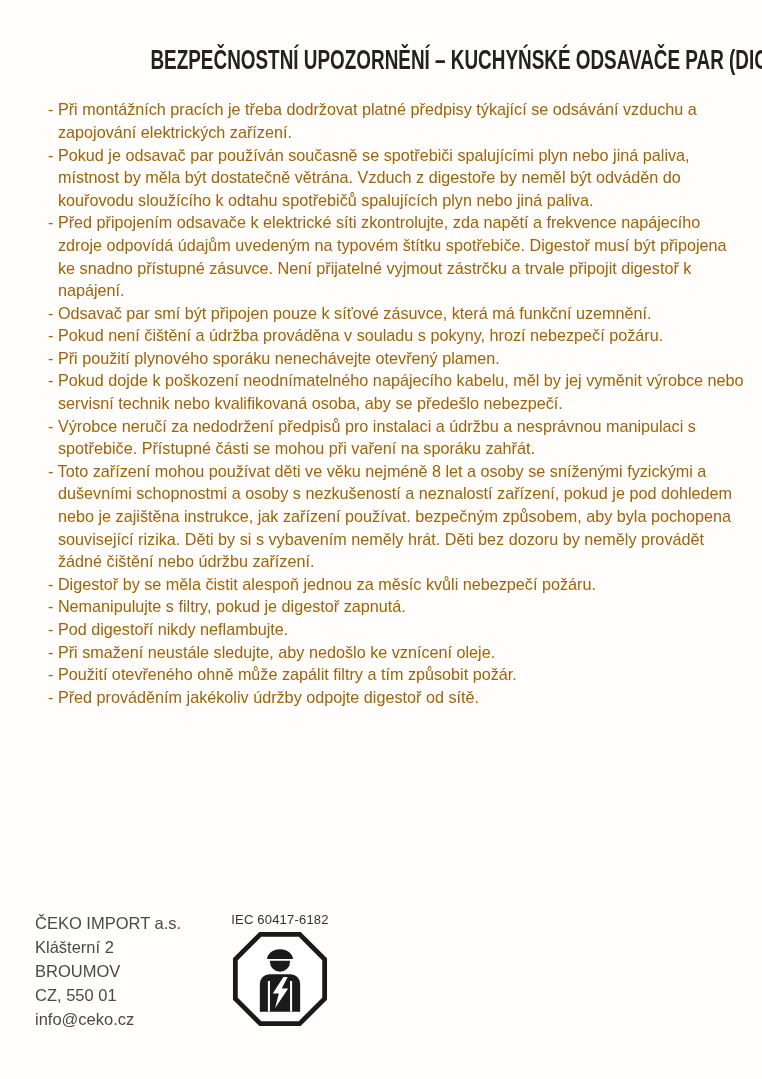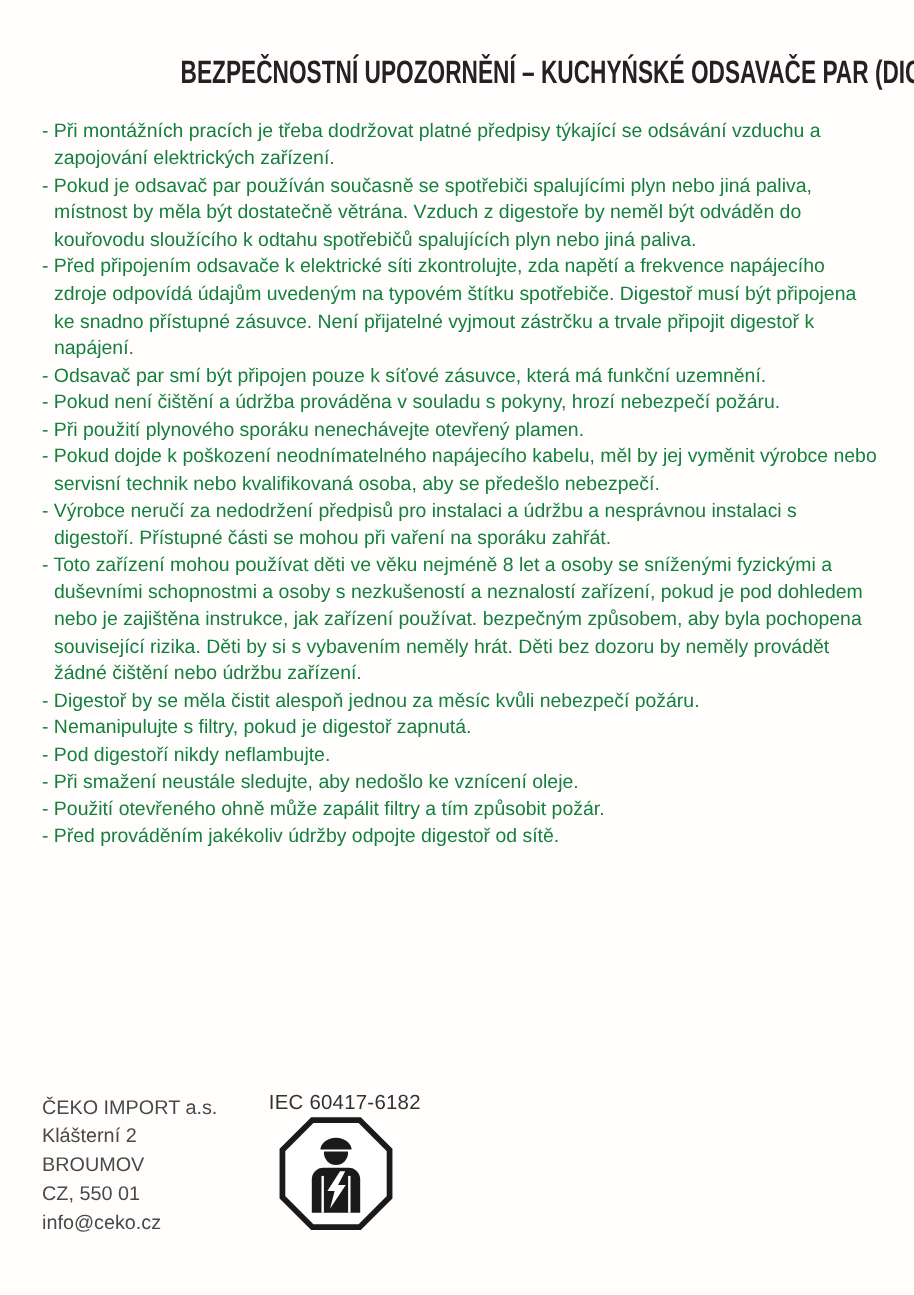--- a/index.html
+++ b/index.html
@@ -26,26 +26,26 @@
     white-space: nowrap;
   }
   .title-inner {
     display: inline-block;
     transform: scaleX(0.70);
     transform-origin: 50% 50%;
     letter-spacing: 0px;
   }
   .bullets {
     list-style: none;
-    margin: 24px 0 0 35px;
+    margin: 24px 0 0 48px;
     padding: 0;
     width: 699px;
     font-size: 16.2px;
     line-height: 22.6px;
-    color: #15803d;
+    color: #a16207;
   }
   .bullets li {
     padding-left: 10px;
     text-indent: -10px;
   }
   .footer {
     position: absolute;
     left: 35px;
     top: 911px;
     display: flex;
@@ -56,21 +56,21 @@
     font-size: 16.5px;
     line-height: 24px;
     color: #4a4949;
   }
   .cert {
     margin-left: 17px;
     width: 112px;
     text-align: center;
   }
   .iec-label {
-    font-size: 17px;
+    font-size: 13px;
     line-height: 14px;
     color: #333233;
     letter-spacing: 0.2px;
     margin-bottom: 4px;
     white-space: nowrap;
   }
   .cert svg {
     width: 96px;
     height: 96px;
     display: inline-block;
@@ -84,21 +84,21 @@
   <h1 class="title"><span class="title-inner">BEZPEČNOSTNÍ UPOZORNĚNÍ – KUCHYŃSKÉ ODSAVAČE PAR (DIGESTOŘE)</span></h1>
 
   <ul class="bullets">
     <li>- Při montážních pracích je třeba dodržovat platné předpisy týkající se odsávání vzduchu a zapojování elektrických zařízení.</li>
     <li>- Pokud je odsavač par používán současně se spotřebiči spalujícími plyn nebo jiná paliva, místnost by měla být dostatečně větrána. Vzduch z digestoře by neměl být odváděn do kouřovodu sloužícího k odtahu spotřebičů spalujících plyn nebo jiná paliva.</li>
     <li>- Před připojením odsavače k elektrické síti zkontrolujte, zda napětí a frekvence napájecího zdroje odpovídá údajům uvedeným na typovém štítku spotřebiče. Digestoř musí být připojena ke snadno přístupné zásuvce. Není přijatelné vyjmout zástrčku a trvale připojit digestoř k napájení.</li>
     <li>- Odsavač par smí být připojen pouze k síťové zásuvce, která má funkční uzemnění.</li>
     <li>- Pokud není čištění a údržba prováděna v souladu s pokyny, hrozí nebezpečí požáru.</li>
     <li>- Při použití plynového sporáku nenechávejte otevřený plamen.</li>
     <li>- Pokud dojde k poškození neodnímatelného napájecího kabelu, měl by jej vyměnit výrobce nebo servisní technik nebo kvalifikovaná osoba, aby se předešlo nebezpečí.</li>
-    <li>- Výrobce neručí za nedodržení předpisů pro instalaci a údržbu a nesprávnou instalaci s digestoří. Přístupné části se mohou při vaření na sporáku zahřát.</li>
+    <li>- Výrobce neručí za nedodržení předpisů pro instalaci a údržbu a nesprávnou manipulaci s spotřebiče. Přístupné části se mohou při vaření na sporáku zahřát.</li>
     <li>- Toto zařízení mohou používat děti ve věku nejméně 8 let a osoby se sníženými fyzickými a duševními schopnostmi a osoby s nezkušeností a neznalostí zařízení, pokud je pod dohledem nebo je zajištěna instrukce, jak zařízení používat. bezpečným způsobem, aby byla pochopena související rizika. Děti by si s vybavením neměly hrát. Děti bez dozoru by neměly provádět žádné čištění nebo údržbu zařízení.</li>
     <li>- Digestoř by se měla čistit alespoň jednou za měsíc kvůli nebezpečí požáru.</li>
     <li>- Nemanipulujte s filtry, pokud je digestoř zapnutá.</li>
     <li>- Pod digestoří nikdy neflambujte.</li>
     <li>- Při smažení neustále sledujte, aby nedošlo ke vznícení oleje.</li>
     <li>- Použití otevřeného ohně může zapálit filtry a tím způsobit požár.</li>
     <li>- Před prováděním jakékoliv údržby odpojte digestoř od sítě.</li>
   </ul>
 
   <div class="footer">

